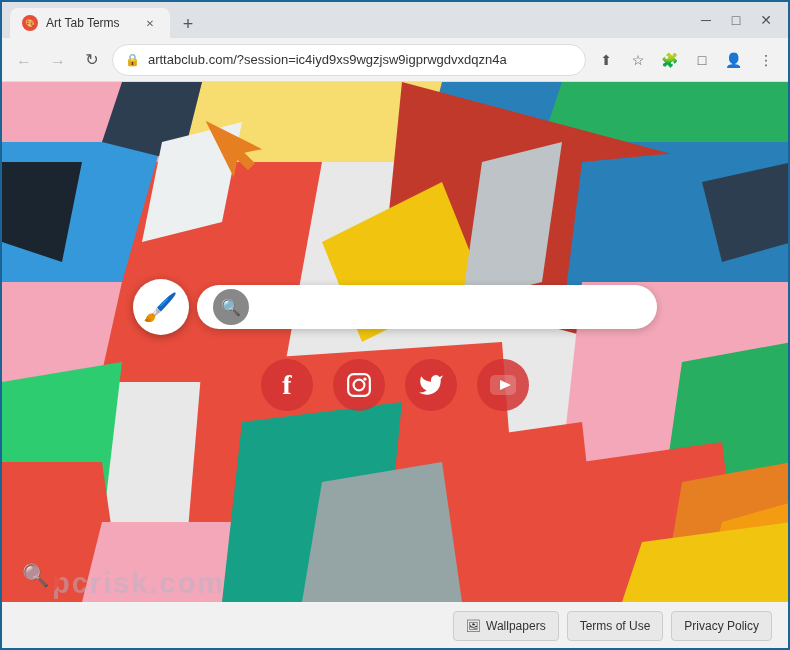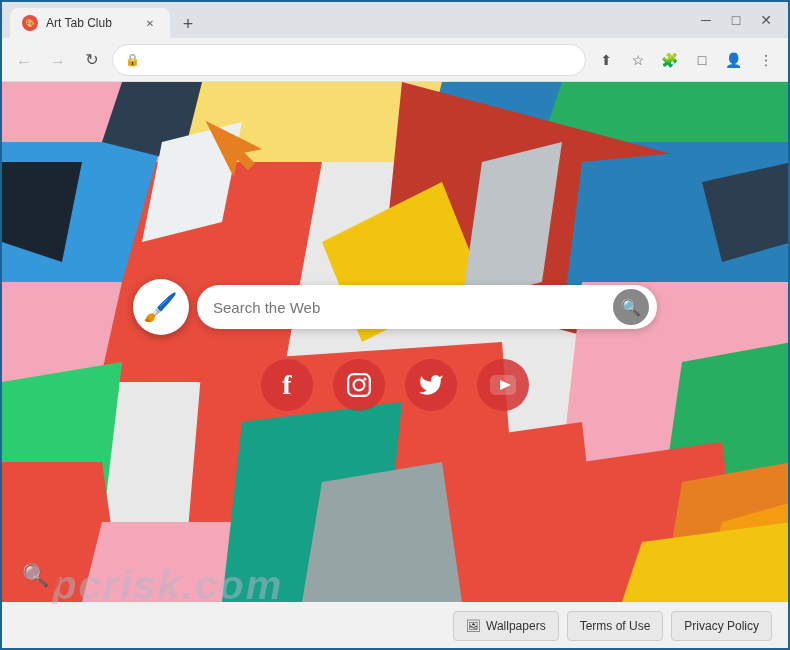--- a/index.html
+++ b/index.html
@@ -267,59 +267,59 @@
     .watermark-icon {
       width: 48px; height: 48px;
       background: #e74c3c;
       border-radius: 50%;
       display: flex; align-items: center; justify-content: center;
       font-size: 22px;
       color: white;
     }
     .watermark-text {
       position: absolute;
-      bottom: 40px;
+      bottom: 48px;
       left: 50px;
-      font-size: 40px;
+      font-size: 29px;
       font-weight: 900;
       color: rgba(180,180,200,0.5);
-      font-style: italic;
       letter-spacing: 2px;
       pointer-events: none;
     }
   </style>
 </head>
 <body>
 
 <div class="browser-window">
 
   <div class="title-bar">
     <div class="tab-area">
       <div class="tab">
         <div class="tab-favicon">
           <span>🎨</span>
         </div>
-        <span>Art Tab Club</span>
+        <span>Art Tab Terms</span>
         <div class="tab-close">✕</div>
       </div>
       <div class="new-tab-btn">+</div>
     </div>
     <div class="window-controls">
       <div class="win-ctrl">─</div>
       <div class="win-ctrl">□</div>
       <div class="win-ctrl close">✕</div>
     </div>
   </div>
 
   <div class="nav-bar">
     <div class="nav-btn disabled">←</div>
     <div class="nav-btn disabled">→</div>
     <div class="nav-btn">↻</div>
     <div class="address-bar">
       <span class="lock-icon">🔒</span>
+      <input type="text" value="arttabclub.com/?session=ic4iyd9xs9wgzjsw9igprwgdvxdqzn4a" style="">
     </div>
     <div class="nav-actions">
       <div class="nav-action-btn">⬆</div>
       <div class="nav-action-btn">☆</div>
       <div class="nav-action-btn">🧩</div>
       <div class="nav-action-btn">□</div>
       <div class="nav-action-btn">👤</div>
       <div class="nav-action-btn">⋮</div>
     </div>
   </div>
@@ -394,21 +394,20 @@
         <polygon points="20,80 40,20 60,80 45,70 45,85 35,85 35,70" fill="#e67e22" transform="rotate(-15 40 50)"></polygon>
       </svg>
     </div>
 
     <div class="center-content">
       <div class="logo-search-row">
         <div class="logo-circle">
           <span>🖌️</span>
         </div>
         <div class="search-box">
-          <input type="text" placeholder="Search the Web" style="">
           <div class="search-btn">🔍</div>
         </div>
       </div>
 
       <div class="social-icons">
 
         <div class="social-icon" style="font-size:28px; font-weight:900; font-family:serif;">f</div>
 
         <div class="social-icon">
           <svg width="26" height="26" viewBox="0 0 24 24" fill="white">

